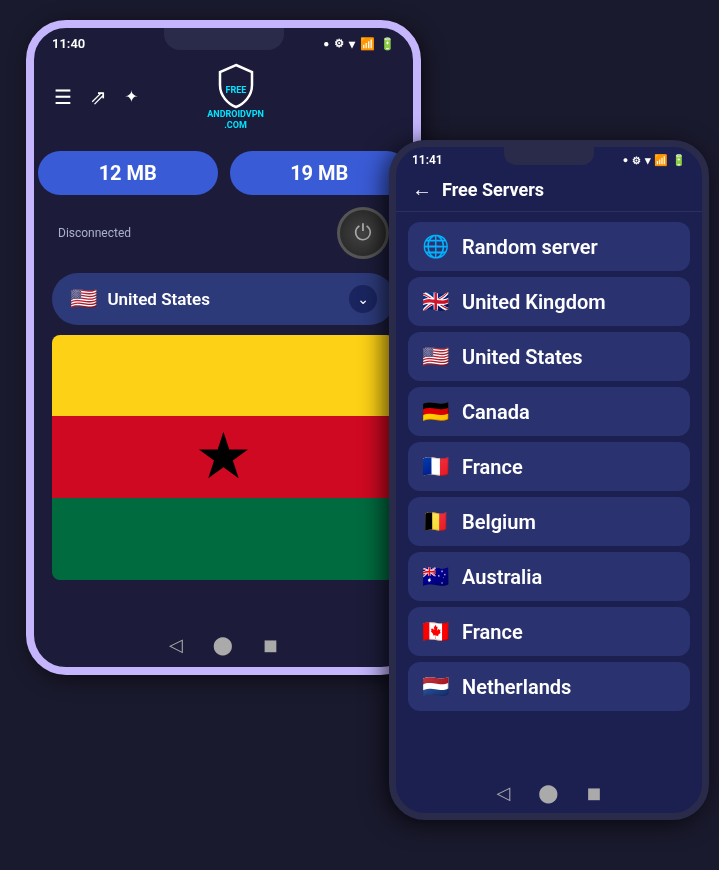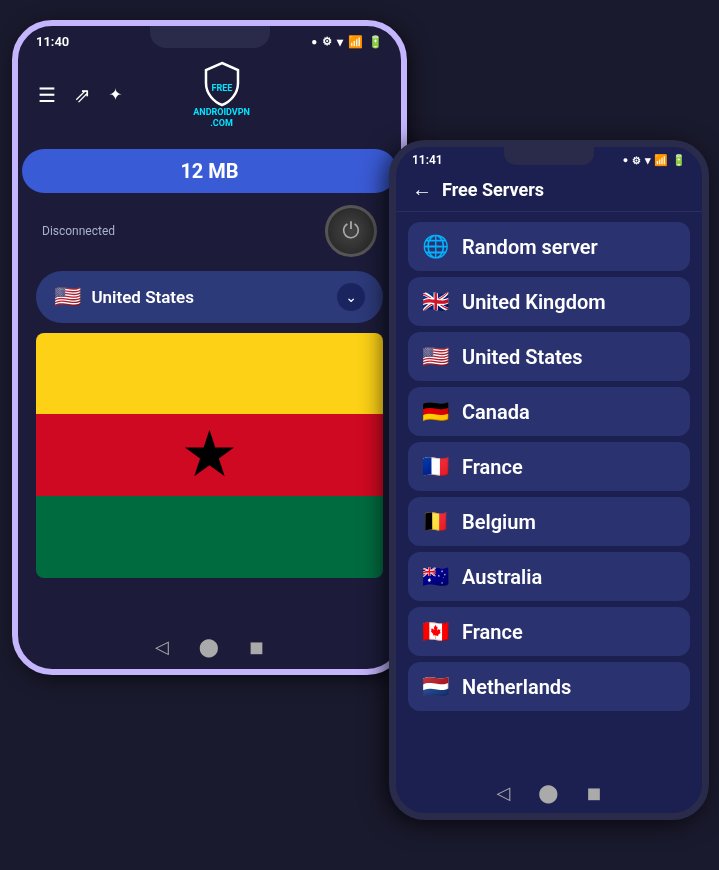--- a/index.html
+++ b/index.html
@@ -17,27 +17,27 @@
     .scene {
       position: relative;
       width: 719px;
       height: 870px;
       background: #1a1a2e;
     }
 
     
     .phone1 {
       position: absolute;
-      left: 12px;
+      left: 26px;
       top: 20px;
       width: 395px;
       height: 655px;
       background: #1c1c3a;
       border-radius: 40px;
-      border: 6px solid #c4b5fd;
+      border: 8px solid #c4b5fd;
       overflow: hidden;
       box-shadow: 4px 4px 20px rgba(0,0,0,0.6);
     }
 
     
     .phone1-notch {
       position: absolute;
       top: 0; left: 50%;
       transform: translateX(-50%);
       width: 120px; height: 22px;
@@ -312,20 +312,23 @@
           <div>.COM</div>
         </div>
       </div>
       <div style="width:60px;"></div>
     </div>
 
     <div class="phone1-stats">
       <div class="stat-pill">
         <span>12 MB</span>
       </div>
+      <div class="stat-pill">
+        <span>19 MB</span>
+      </div>
     </div>
 
     <div class="disconnected-row">
       <span class="disconnected-text">Disconnected</span>
       <div class="power-btn">⏻</div>
     </div>
 
     <div class="country-selector">
       <span class="country-flag-emoji">🇺🇸</span>
       <span class="country-name">United States</span>

